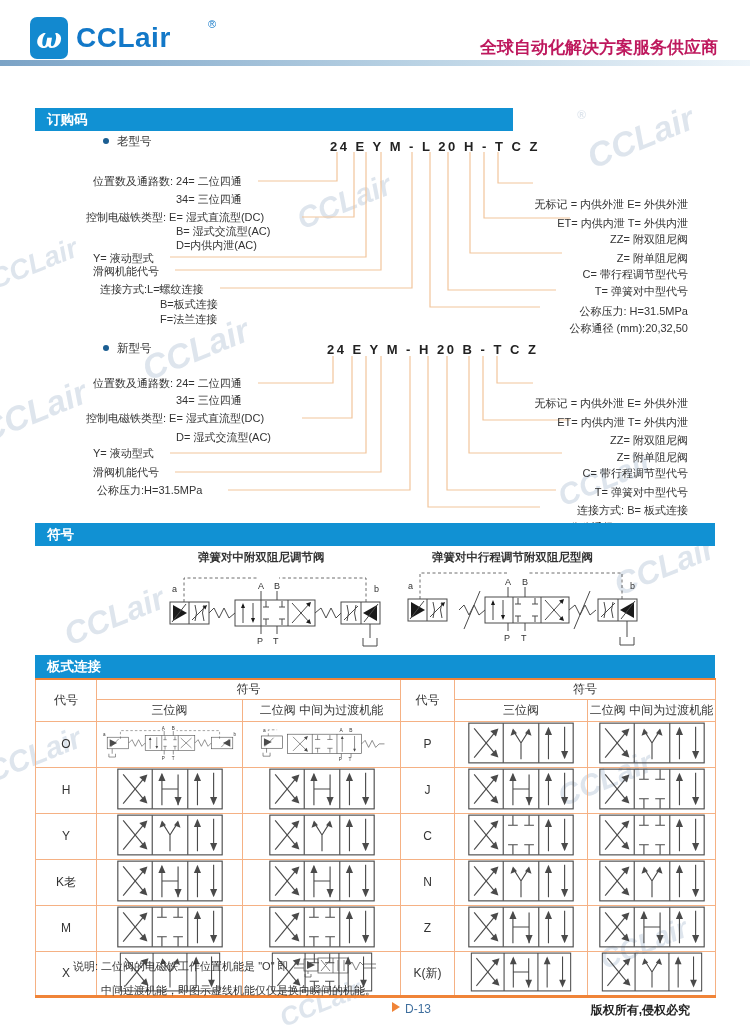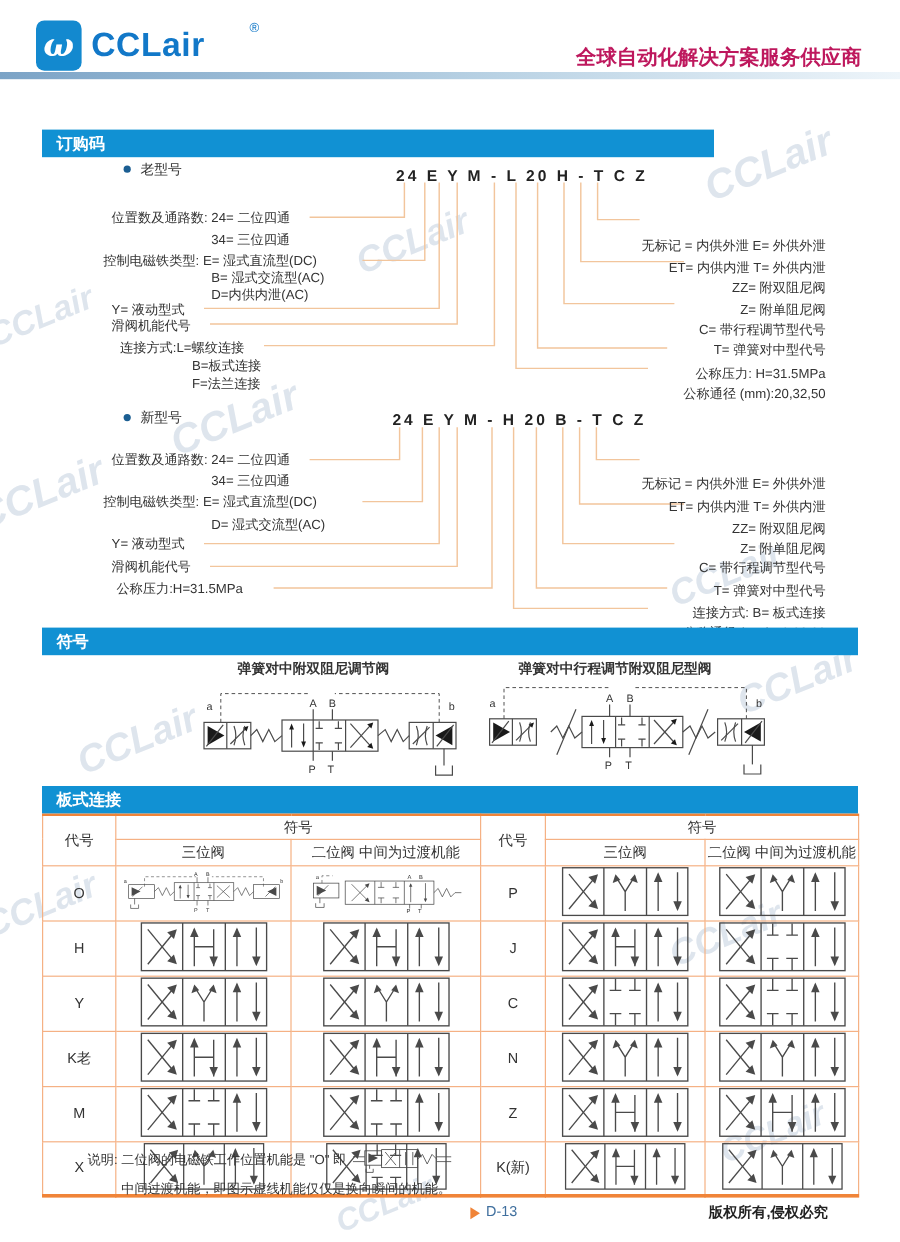--- a/index.html
+++ b/index.html
@@ -36,21 +36,21 @@
   table.spool{position:absolute;left:35px;top:678px;width:680px;border-collapse:collapse;table-layout:fixed;}
   table.spool td,table.spool th{border:1px solid #f5b184;font-size:12px;font-weight:normal;
         color:#333;text-align:center;padding:0;overflow:hidden;}
   table.spool{border-top:2px solid #f08438;border-bottom:3px solid #f08438;}
   .g-stroke{stroke:#4a4a4a;stroke-width:0.7;fill:none;}
   .g-fill{fill:#4a4a4a;stroke:none;}
   
   .note{position:absolute;left:73px;top:954px;width:645px;font-size:11px;color:#333;}
   .note-line1{display:flex;align-items:center;gap:5px;white-space:nowrap;}
   .note-line2{margin-top:5px;margin-left:28px;}
-  .pagemark{position:absolute;left:392px;top:1002px;font-size:12px;color:#3f6f9e;display:flex;align-items:flex-end;gap:5px;}
+  .pagemark{position:absolute;left:392px;top:1002px;font-size:12px;color:#3f6f9e;display:flex;align-items:flex-start;gap:5px;}
   .pagemark .tri{width:0;height:0;border-left:8px solid #f08438;border-top:5px solid transparent;border-bottom:5px solid transparent;}
   .copyright{position:absolute;right:60px;top:1002px;font-size:12px;font-weight:bold;color:#222;}
   
   .wm{position:absolute;font-weight:bold;font-style:italic;color:rgba(145,170,195,.30);
       transform:rotate(-22deg);white-space:nowrap;pointer-events:none;}
 </style>
 </head>
 <body>
 
 <div id="page">
@@ -123,21 +123,21 @@
   <div class="wm" style="left:556px;top:462px;font-size:30px;">CCLair</div>
   <div class="wm" style="left:335px;top:524px;font-size:13px;transform:none;">®</div>
   <div class="wm" style="left:612px;top:548px;font-size:32px;">CCLair</div>
   <div class="wm" style="left:62px;top:598px;font-size:32px;">CCLair</div>
   <div class="wm" style="left:215px;top:656px;font-size:13px;transform:none;">®</div>
   <div class="wm" style="left:-15px;top:738px;font-size:30px;">CCLair</div>
   <div class="wm" style="left:556px;top:762px;font-size:30px;">CCLair</div>
   <div class="wm" style="left:598px;top:928px;font-size:28px;">CCLair</div>
   <div class="wm" style="left:278px;top:988px;font-size:26px;">CCLair</div>
 
-  <div class="secbar" style="left:35px;top:108px;width:560px;position:absolute;">订购码</div>
+  <div class="secbar" style="left:35px;top:108px;width:478px;position:absolute;">订购码</div>
 
   <div class="bullet" style="left:103px;top:134px;">
     <span class="dot"></span><span>老型号</span>
   </div>
   <div class="code" style="left:330px;top:139px;">24 E Y M - L 20 H - T C Z</div>
 
   <svg class="overlay" width="750" height="1035">
     <path class="leader" d="M337,152 V181 H258"></path>
     <path class="leader" d="M354,152 V217 H302"></path>
     <path class="leader" d="M366,152 V257 H170"></path>

